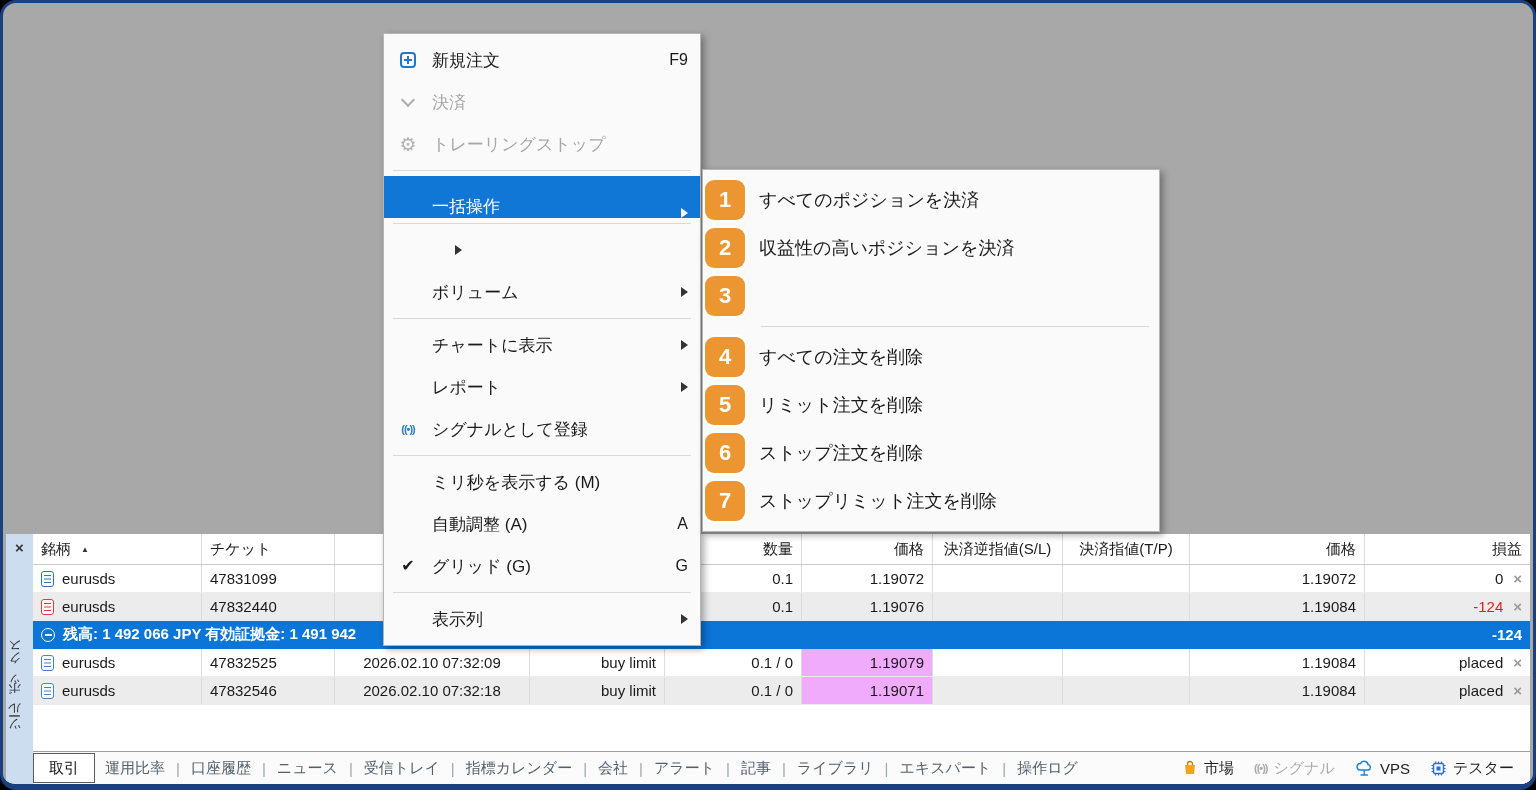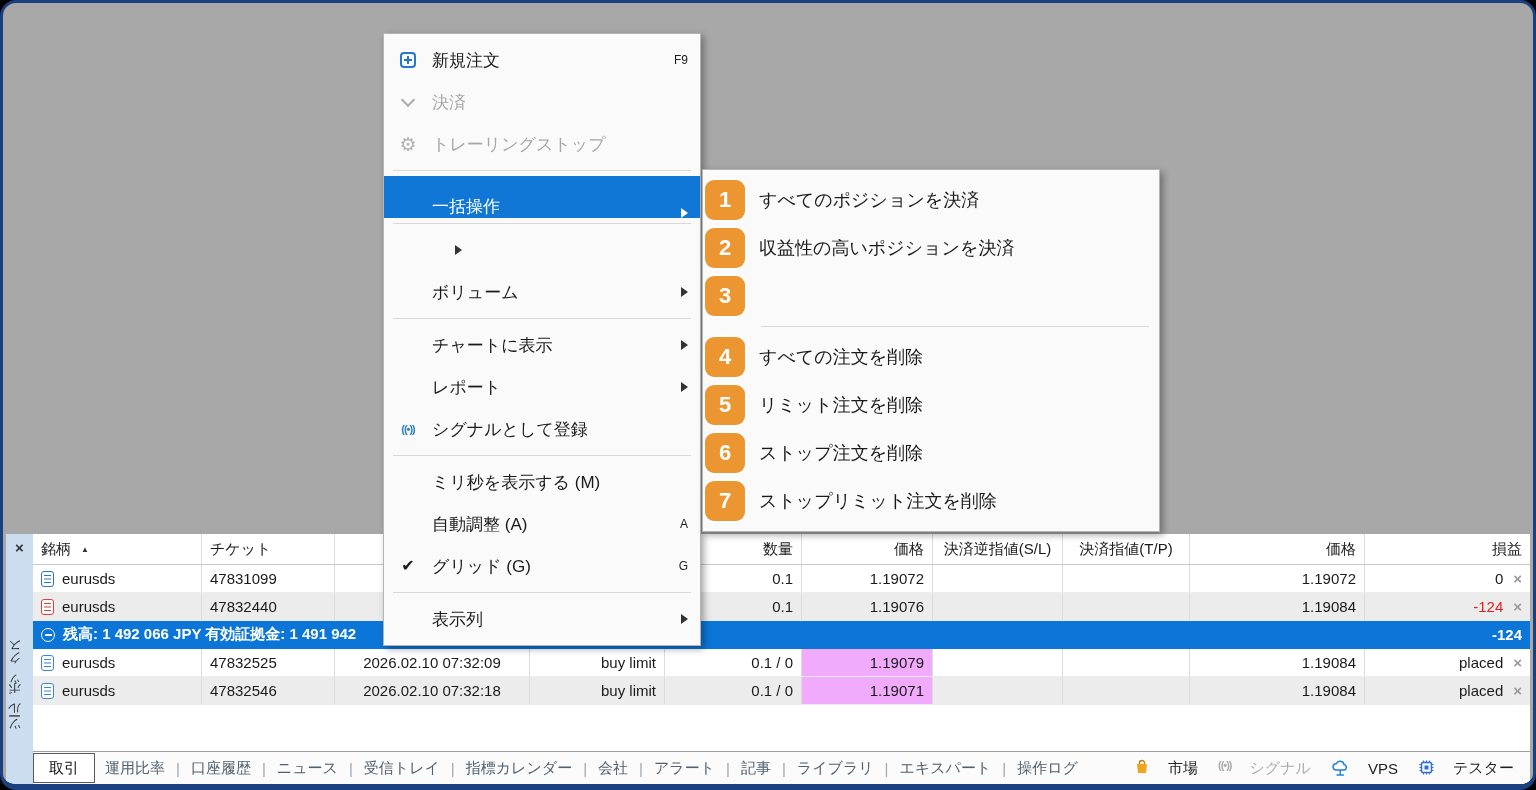--- a/index.html
+++ b/index.html
@@ -43,33 +43,33 @@
     margin-right:8px;flex:none;}
   .ic-balance::before{content:"";position:absolute;left:2.5px;right:2.5px;top:50%;margin-top:-1px;height:2px;background:#fff;}
   
   .tabbar{height:33px;flex:none;border-top:1px solid #9E9E9E;background:#FBFBFB;display:flex;
     align-items:center;font-size:15px;color:#50606E;}
   .tab{padding:0 10px;height:100%;display:flex;align-items:center;cursor:pointer;white-space:nowrap;}
   .tab.active{background:#fff;border:1px solid #5A5A5A;height:30px;padding:0 15px;
     color:#111;align-self:flex-start;margin-top:1px;}
   .pipe{color:#9AA7B4;margin:0 1px;}
   .status{margin-left:auto;display:flex;align-items:center;gap:20px;padding-right:16px;font-size:15px;color:#222;}
-  .status-item{display:flex;align-items:flex-start;gap:18px;cursor:pointer;white-space:nowrap;}
+  .status-item{display:flex;align-items:center;gap:6px;cursor:pointer;white-space:nowrap;}
   .status-item.muted{color:#ABABAB;}
   .sig-glyph{font-size:11px;font-weight:bold;letter-spacing:-1px;color:#2E7FC2;}
   .status-item.muted .sig-glyph{color:#ABABAB;}
   
   .menu{position:absolute;left:380px;top:30px;width:318px;background:#FAFAFA;border:1px solid #B5B5B5;
     box-shadow:3px 3px 7px rgba(0,0,0,.35);padding:5px 0;z-index:10;}
   .menu-item{height:42px;display:flex;align-items:center;padding-right:12px;font-size:17px;color:#1A1A1A;cursor:pointer;}
   .menu-item.disabled{color:#A6A6A8;}
   .menu-item.highlighted{background:#1177D7;color:#fff;align-items:flex-end;}
   .mi-icon{width:48px;flex:none;display:flex;justify-content:center;align-items:center;}
   .mi-label{flex:1;white-space:nowrap;overflow:hidden;}
-  .mi-right{width:30px;flex:none;display:flex;justify-content:flex-end;align-items:center;font-size:12px;}
+  .mi-right{width:30px;flex:none;display:flex;justify-content:flex-end;align-items:center;font-size:16px;}
   .menu-sep{height:1px;background:#D9D9D9;margin:5px 9px;}
   .arrow-r{width:0;height:0;border-left:7px solid #333;border-top:5px solid transparent;border-bottom:5px solid transparent;}
   .highlighted .arrow-r{border-left-color:#fff;}
   .ic-neworder{width:16px;height:16px;border:2px solid #2577CC;border-radius:4px;position:relative;}
   .ic-neworder::before,.ic-neworder::after{content:"";position:absolute;background:#2577CC;}
   .ic-neworder::before{left:50%;top:2px;bottom:2px;width:2px;margin-left:-1px;}
   .ic-neworder::after{top:50%;left:2px;right:2px;height:2px;margin-top:-1px;}
   .ic-chev{width:10px;height:10px;border-left:2px solid #ABABAB;border-bottom:2px solid #ABABAB;
     transform:rotate(-45deg);margin-top:-5px;}
   .ic-gear{font-size:19px;color:#B2B2B2;line-height:1;}

